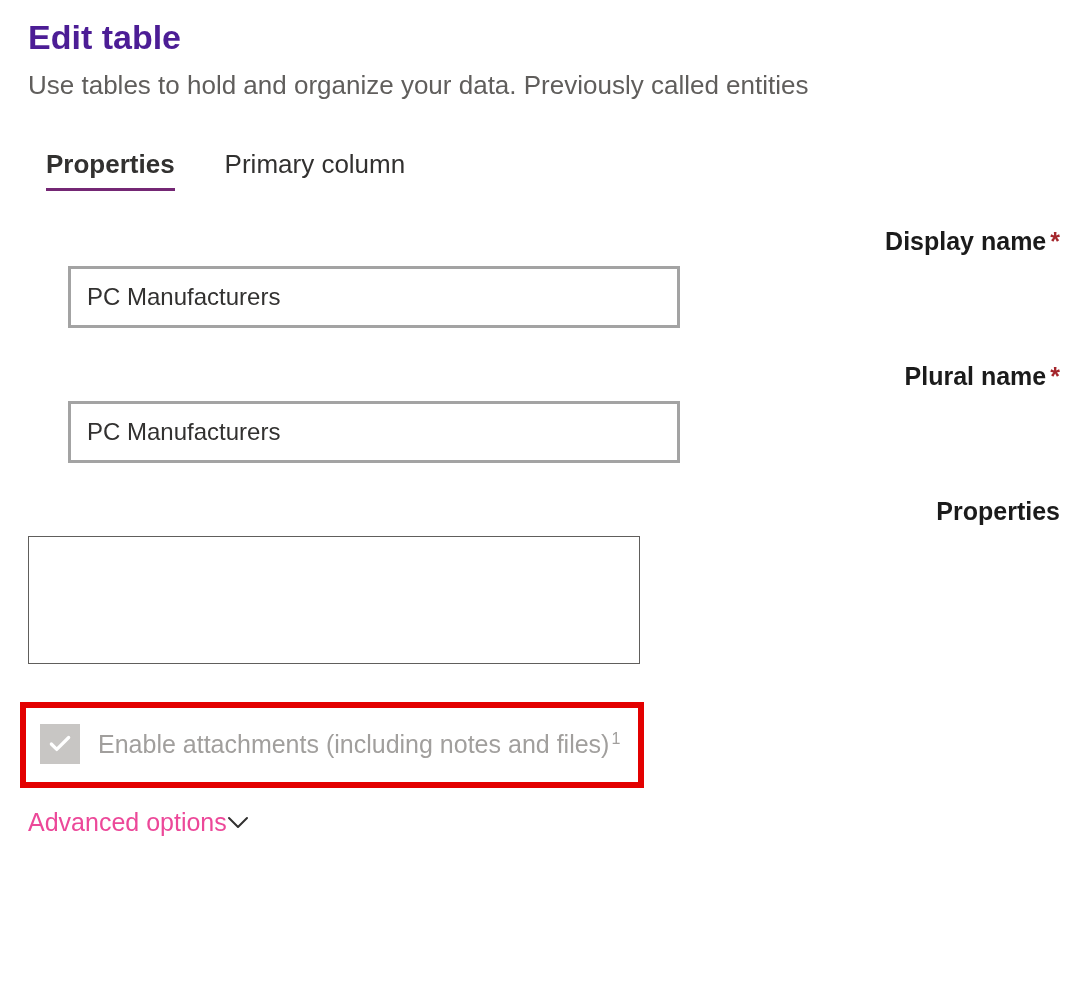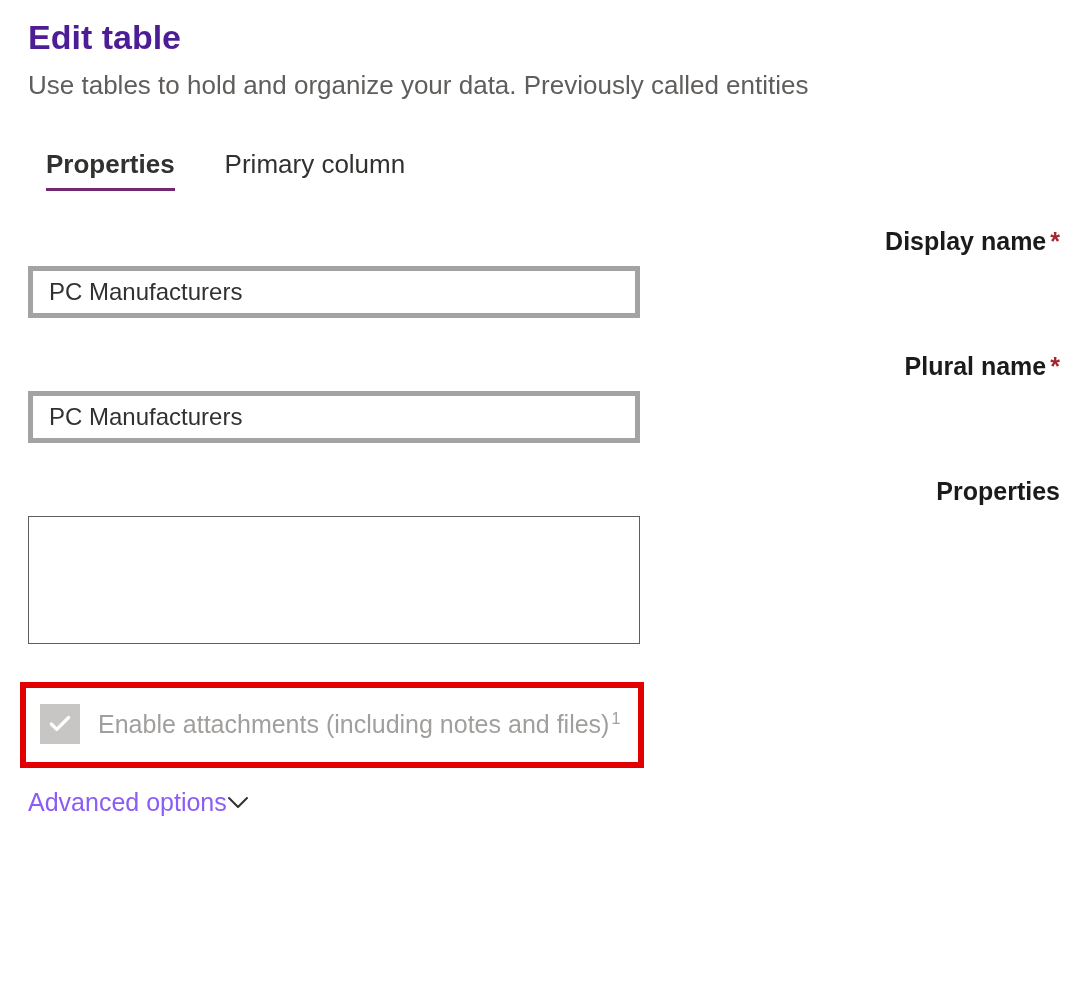--- a/index.html
+++ b/index.html
@@ -61,27 +61,28 @@
       color: #1b1b1b;
       margin-bottom: 10px;
       text-align: right;
     }
     .required {
       color: #a4262c;
       margin-left: 4px;
     }
     .text-input {
       width: 612px;
-      height: 52px;
-      border: 5px solid #a3a3a3;
+      height: 62px;
+      border: 3px solid #a3a3a3;
       padding: 10px 16px;
       font-size: 24px;
       font-family: inherit;
       color: #323130;
       background: #ffffff;
+      margin-left: 40px;
     }
     .text-area {
       width: 612px;
       height: 128px;
       border: 1px solid #605e5c;
       padding: 10px 16px;
       font-size: 24px;
       font-family: inherit;
       color: #323130;
       background: #ffffff;
@@ -119,21 +120,21 @@
     .footnote {
       font-size: 16px;
       vertical-align: super;
       color: #a19f9d;
       margin-left: 2px;
     }
     .advanced-options {
       display: flex;
       align-items: center;
       gap: 0;
-      color: #8b5cf6;
+      color: #ec4899;
       font-size: 25px;
       cursor: pointer;
     }
     .chevron-down {
       width: 22px;
       height: 14px;
     }
   </style>
 </head>
 <body>

